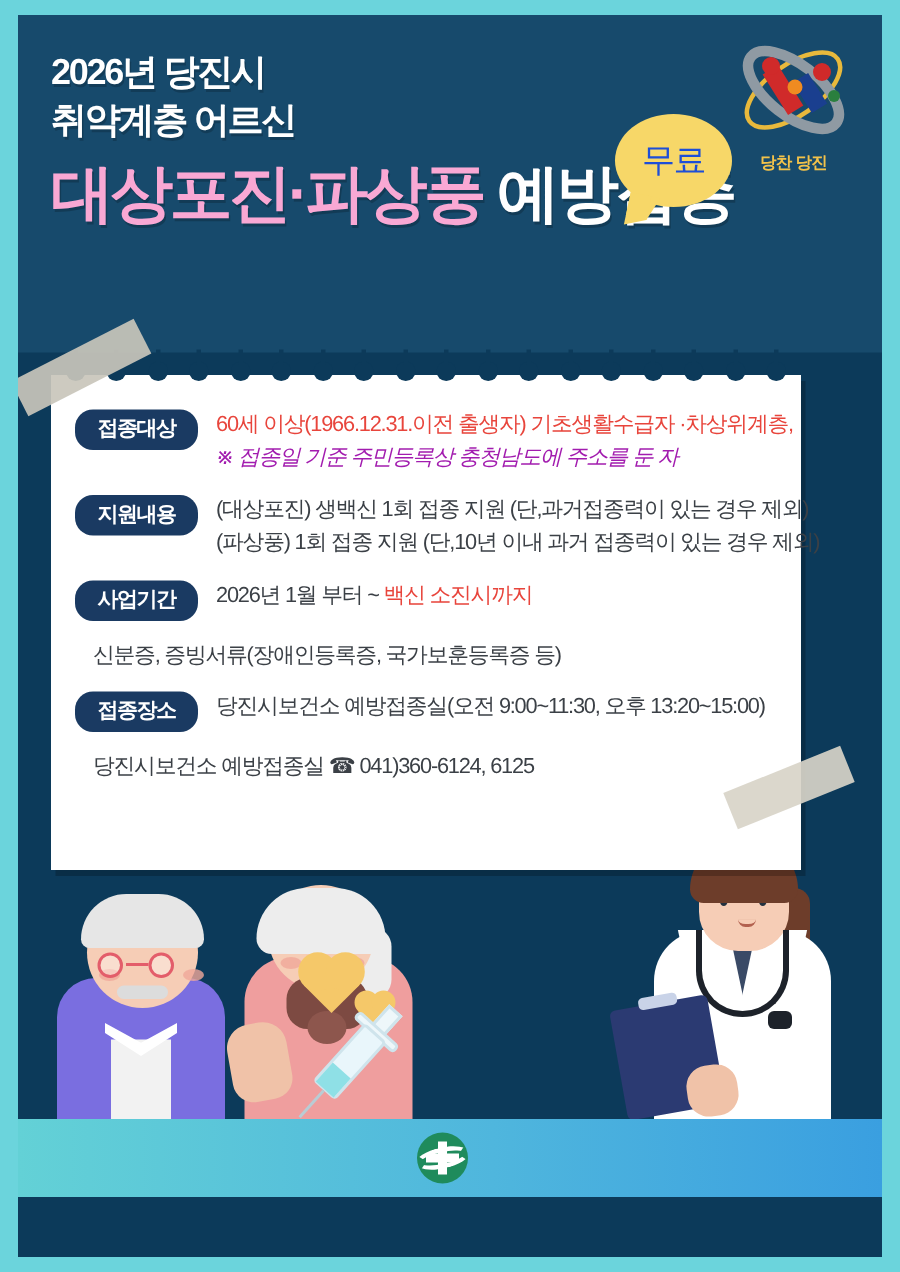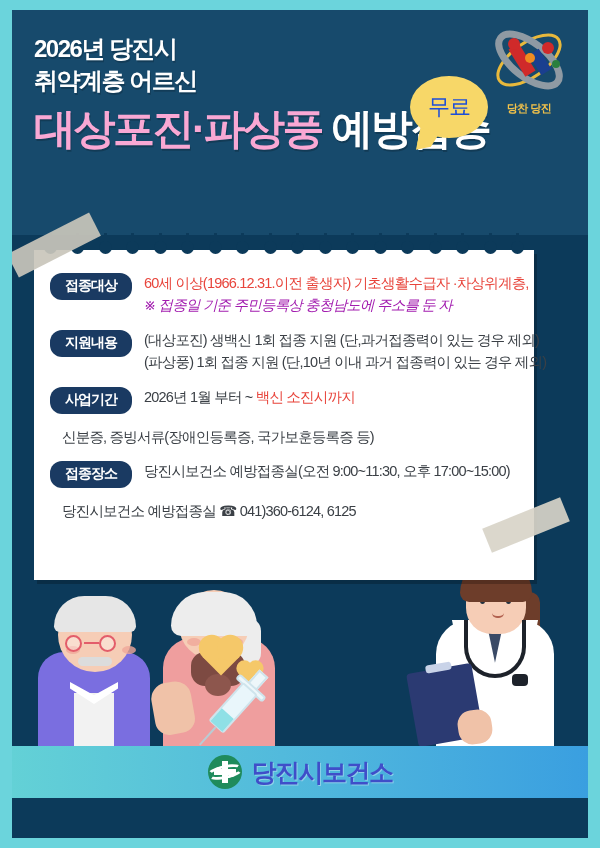--- a/index.html
+++ b/index.html
@@ -563,21 +563,21 @@
               </div>
             </div>
             <div class="row">
               <div class="row-body">
                 <span class="ln"><span class="">신분증, 증빙서류(장애인등록증, 국가보훈등록증 등)</span></span>
               </div>
             </div>
             <div class="row">
               <div class="pill">접종장소</div>
               <div class="row-body">
-                <span class="ln"><span class="">당진시보건소 예방접종실(오전 9:00~11:30, 오후 17:00~15:00)</span></span>
+                <span class="ln"><span class="">당진시보건소 예방접종실(오전 9:00~11:30, 오후 13:20~15:00)</span></span>
               </div>
             </div>
             <div class="row">
               <div class="row-body">
                 <span class="ln"><span class="">당진시보건소 예방접종실 ☎ 041)360-6124, 6125</span></span>
               </div>
             </div>
           </div>
       </div>
       <div class="tape tape-right"></div>
@@ -638,17 +638,16 @@
       </div>
       <div class="doc-hand"></div>
     </div>
 
     <div class="footer">
       <div class="foot-logo">
         <span class="cross-v"></span>
         <span class="cross-h"></span>
         <span class="swoosh"></span>
       </div>
-      <div class="foot-name">당진시보건소</div>
     </div>
 
   </div>
 </div>
 
 </body></html>

